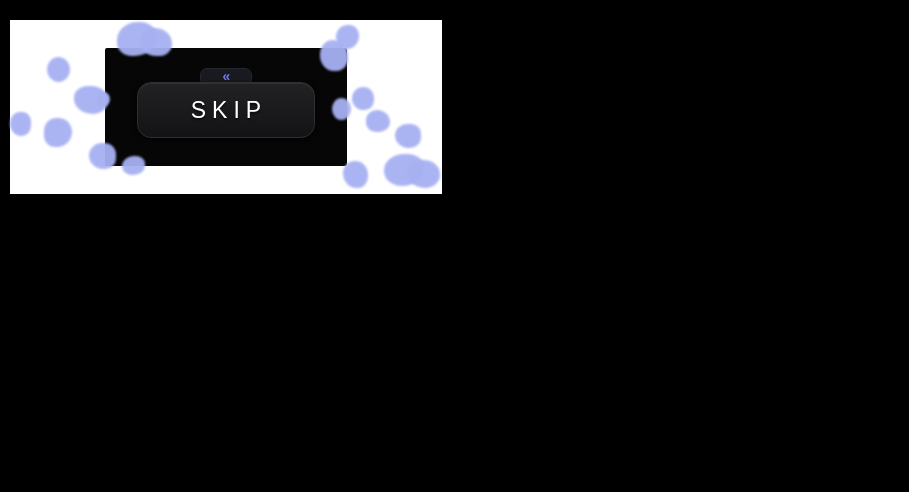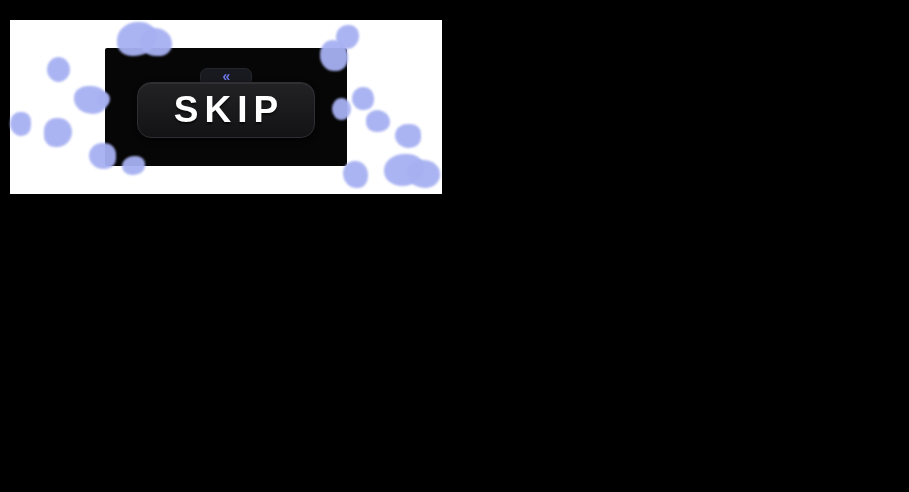--- a/index.html
+++ b/index.html
@@ -69,22 +69,22 @@
     border-radius: 14px;
     box-shadow: inset 0 1px 0 rgba(255,255,255,0.07), 0 2px 5px rgba(0,0,0,0.6);
     display: flex;
     align-items: center;
     justify-content: center;
     cursor: pointer;
     padding: 0;
   }
   .skip span {
     color: var(--text, #ffffff);
-    font-size: 37px;
-    font-weight: 700;
+    font-size: 23px;
+    font-weight: 400;
     letter-spacing: 6px;
     margin-right: -6px; 
     text-shadow: 0 2px 2px rgba(0,0,0,0.65);
   }
   #ink-layer {
     position: absolute;
     inset: 0;
     pointer-events: none;
   }
   .blob {

